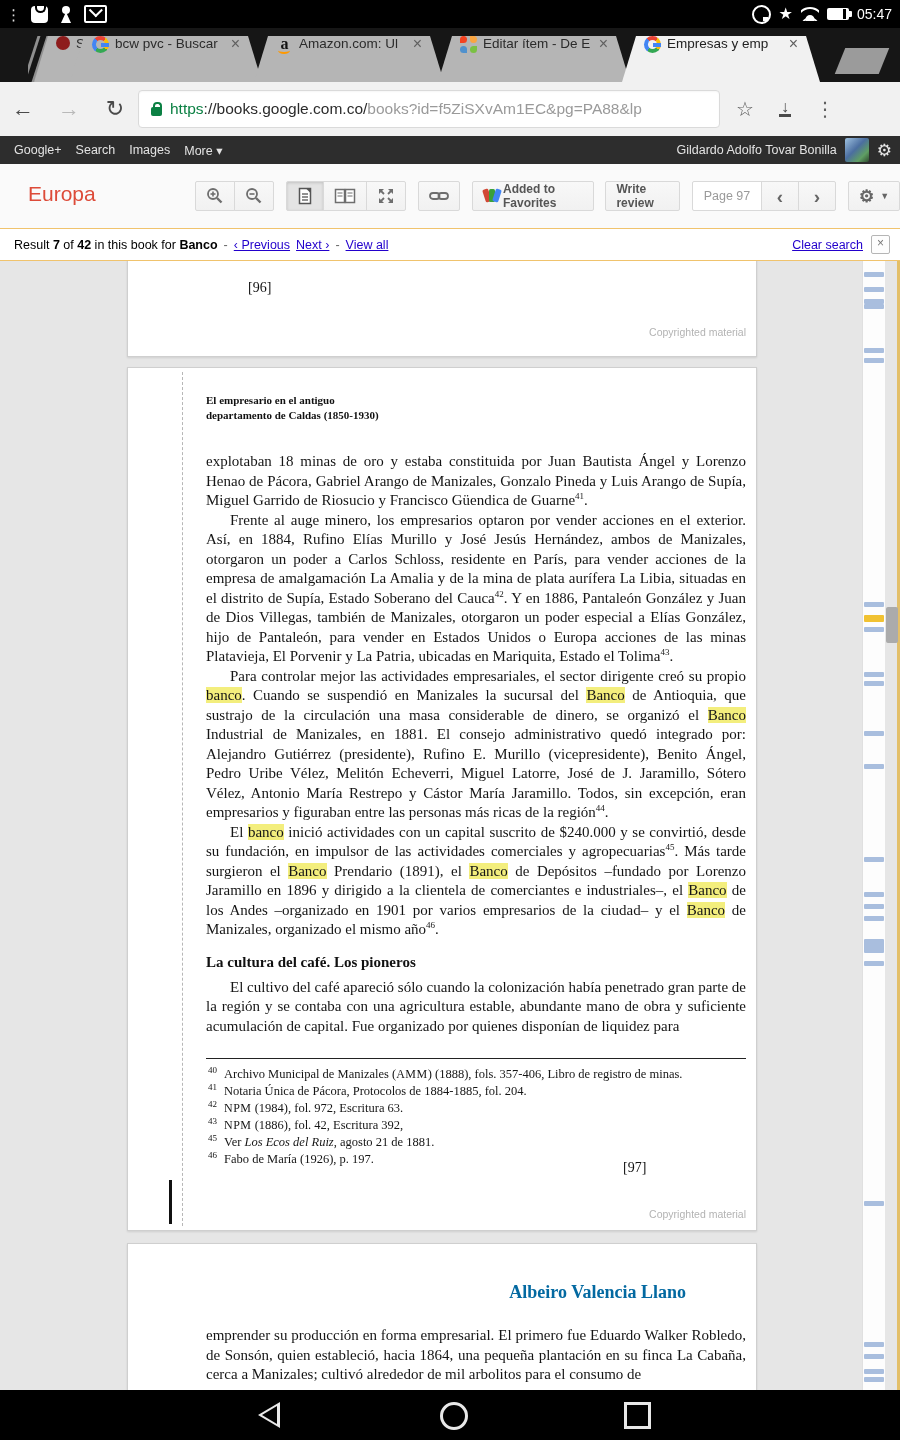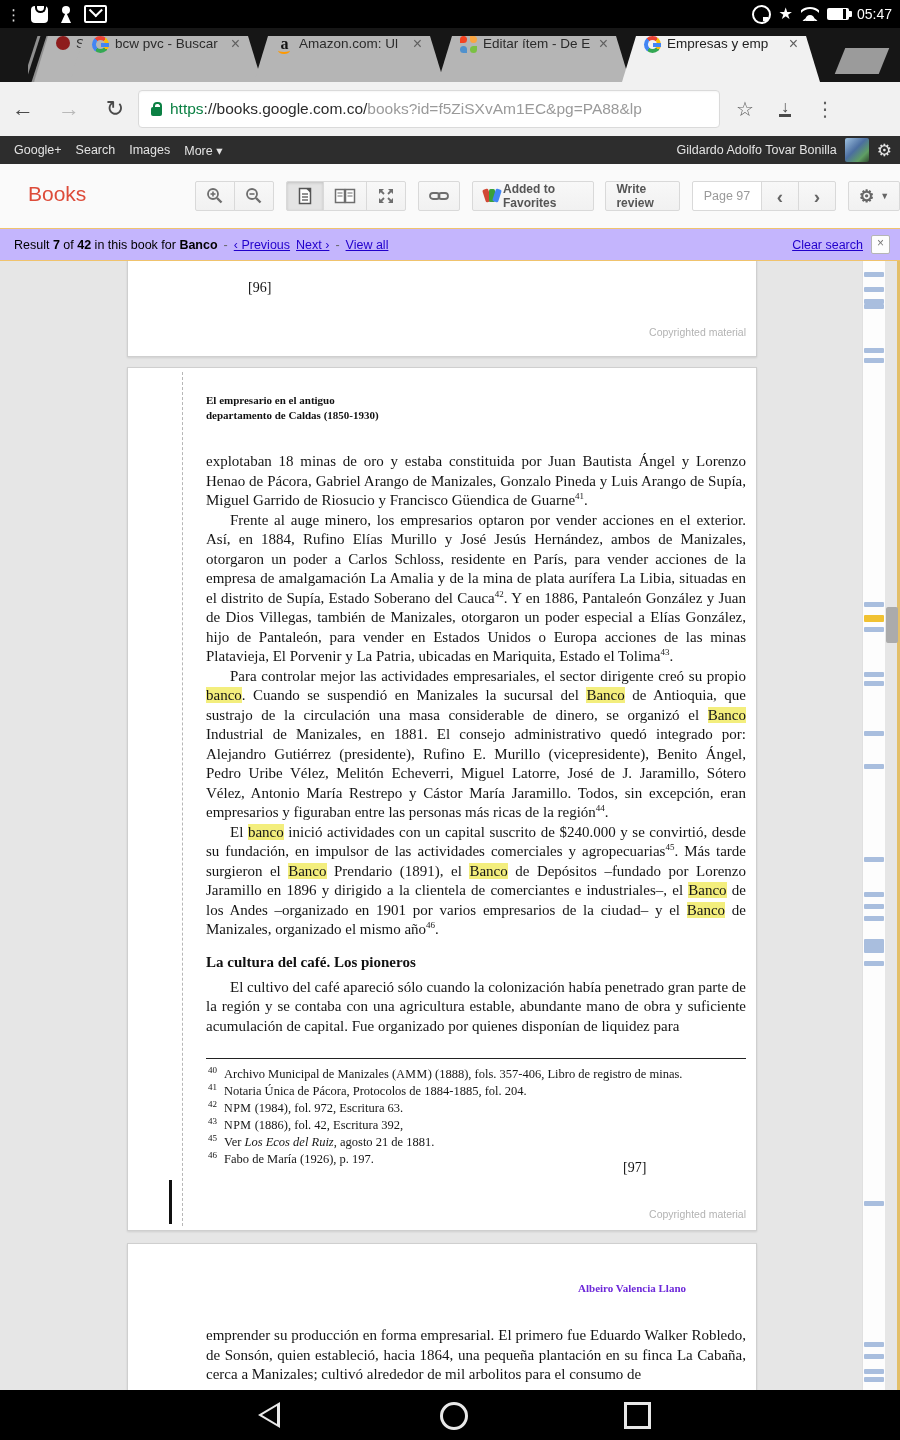--- a/index.html
+++ b/index.html
@@ -89,21 +89,21 @@
   .pagebox{width:70px;height:30px;box-sizing:border-box;background:#fff;border:1px solid #d9d9d9;border-radius:2px 0 0 2px;color:#9a9a9a;font-size:12.5px;text-align:center;font-family:"Liberation Sans",sans-serif;}
   .chev{font-size:19px;color:#666;font-weight:bold;line-height:1;}
   .gear-g{font-size:17px;color:#666;}
   .caret{font-size:9px;color:#666;margin-left:6px;}
   .bookfan{position:relative;width:18px;height:16px;margin-right:7px;}
   .bookfan i{position:absolute;width:6px;height:13px;border-radius:1.5px;top:1px;}
   .bookfan i:nth-child(1){left:1px;background:#d14836;transform:rotate(-18deg);}
   .bookfan i:nth-child(2){left:6px;background:#3aa03a;}
   .bookfan i:nth-child(3){left:11px;background:#4285f4;transform:rotate(18deg);}
   
-  .result-bar{left:0;top:228px;width:900px;height:33px;background:#c4b5fd;border-top:1px solid #f0c36d;border-bottom:1px solid #f0c36d;box-sizing:border-box;display:flex;align-items:center;font-size:12.5px;color:#000;}
+  .result-bar{left:0;top:228px;width:900px;height:33px;background:#ffffff;border-top:1px solid #f0c36d;border-bottom:1px solid #f0c36d;box-sizing:border-box;display:flex;align-items:center;font-size:12.5px;color:#000;}
   .rb-left{margin-left:14px;display:flex;align-items:center;gap:6px;}
   .rb-link{color:#2200cc;text-decoration:underline;}
   .rb-sep{color:#666;}
   .rb-right{margin-left:auto;display:flex;align-items:center;gap:8px;padding-right:10px;}
   .rb-x{width:17px;height:17px;background:#fdfdfd;border:1px solid #b5b5b5;border-radius:2px;color:#777;font-size:12px;line-height:15px;text-align:center;}
   .b{font-weight:bold;}
   
   .content{left:0;top:261px;width:900px;height:1129px;background:#e6e6e6;overflow:hidden;}
   .pagecard{position:absolute;left:127px;width:630px;background:#fff;border:1px solid #cfcfcf;box-shadow:0 1px 2px rgba(0,0,0,.10);box-sizing:border-box;}
   .copyright{position:absolute;right:10px;font-size:10.5px;color:#b3b3b3;}
@@ -116,21 +116,21 @@
   .book-p{font-family:"Liberation Serif",serif;font-size:15px;line-height:19.5px;color:#151515;text-align:justify;margin:0;}
   .book-p.ind{text-indent:24px;}
   .book-subhead{font-family:"Liberation Serif",serif;font-weight:bold;font-size:15px;color:#111;margin:14px 0 7px 0;}
   .hl{background:#f3ee7d;}
   .it{font-style:italic;}
   .sc{font-size:12px;letter-spacing:.5px;}
   sup{font-size:9px;line-height:0;}
   .fnblock{border-top:1.5px solid #222;margin-top:22px;padding-top:7px;}
   .fn{font-family:"Liberation Serif",serif;font-size:12.5px;line-height:17px;color:#151515;padding-left:16px;}
   .fn sup{margin-right:7px;margin-left:-14px;}
-  .runhead{font-family:"Liberation Serif",serif;font-weight:bold;font-size:11px;color:#6d28d9;text-align:right;}
+  .runhead{font-family:"Liberation Serif",serif;font-weight:bold;font-size:18px;color:#0369a1;text-align:right;}
   
   .marks-strip{position:absolute;left:862px;top:0;width:22px;height:1129px;background:#fdfdfd;border-left:1px solid #e0e0e0;}
   .edge-line{position:absolute;left:897px;top:0;width:3px;height:1129px;background:#e3bf69;}
   .mk{position:absolute;left:1px;width:20px;height:5px;background:#a9bede;border-radius:1px;}
   .mk.cur{background:#f1c232;height:7px;}
   .scroll-thumb{position:absolute;left:886px;top:346px;width:12px;height:36px;background:#ababab;border-radius:2px;}
   
   .navbar{left:0;top:1390px;width:900px;height:50px;background:#000;display:flex;align-items:center;}
   .nv{position:absolute;top:12px;}
   .nv-back{left:258px;width:0;height:0;border-top:13px solid transparent;border-bottom:13px solid transparent;border-right:22px solid #e8e8e8;}
@@ -226,21 +226,21 @@
   <span class="gb-link">Images</span>
   <span class="gb-link">More ▾</span>
   <div class="gb-right">
     <span>Gildardo Adolfo Tovar Bonilla</span>
     <span class="gb-avatar"></span>
     <span class="gb-gear">⚙</span>
   </div>
 </div>
 
 <div class="abs books-toolbar">
-  <div class="brand">Books</div>
+  <div class="brand">Europa</div>
   <div class="btnrow">
     <div class="grp">
       <div class="gbtn">
         <svg width="18" height="18" viewBox="0 0 18 18">
             <circle cx="7" cy="7" r="5" fill="none" stroke="#6e6e6e" stroke-width="1.8"></circle>
             <line x1="11" y1="11" x2="15.5" y2="15.5" stroke="#6e6e6e" stroke-width="2.4"></line>
             <line x1="4.5" y1="7" x2="9.5" y2="7" stroke="#6e6e6e" stroke-width="1.6"></line>
             <line x1="7" y1="4.5" x2="7" y2="9.5" stroke="#6e6e6e" stroke-width="1.6"></line>
           </svg>
       </div>

